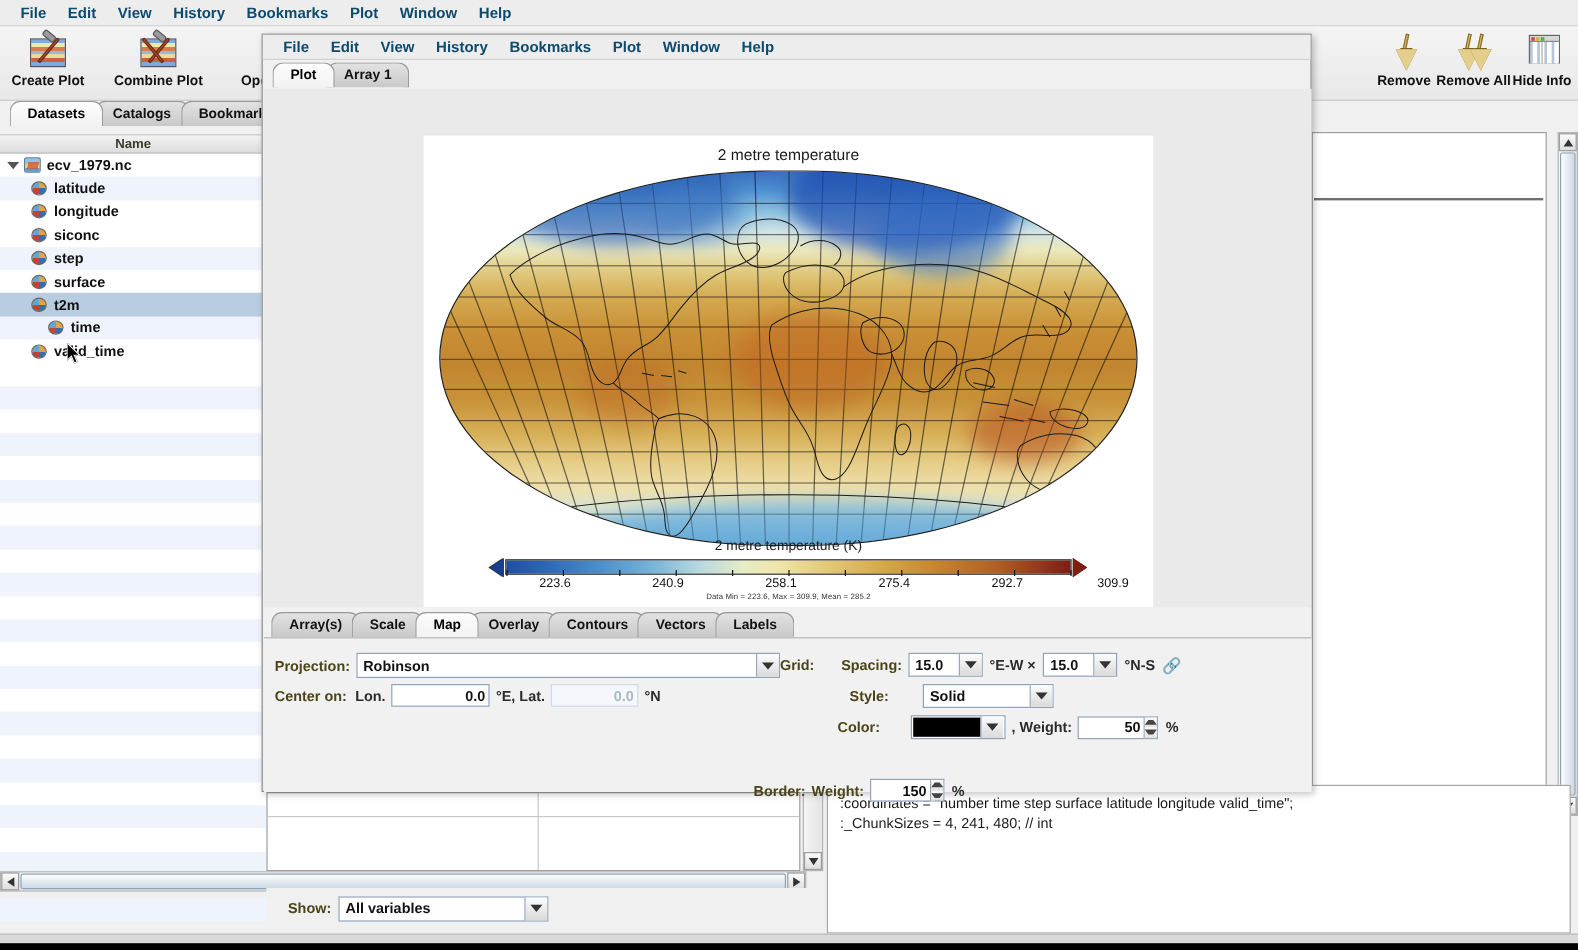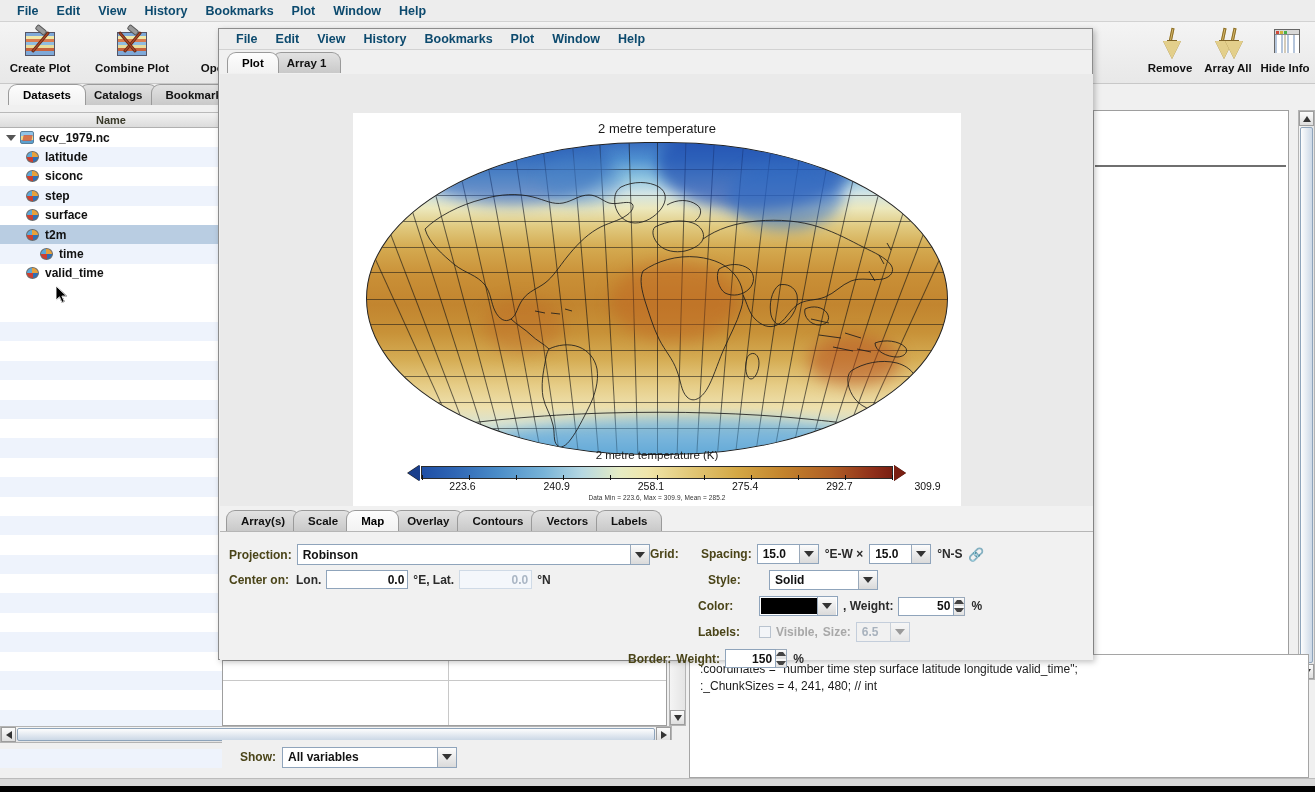--- a/index.html
+++ b/index.html
@@ -435,21 +435,21 @@
           <div class="broom-handle"></div>
             <div class="broom-band"></div>
             <div class="broom-bristle"></div>
         </div>
         <div class="ico-broom" style="left:13px;">
           <div class="broom-handle"></div>
             <div class="broom-band"></div>
             <div class="broom-bristle"></div>
         </div>
       </div>
-      <div class="tb-label">Array All</div>
+      <div class="tb-label">Remove All</div>
     </div>
 
     <div class="tb-item" style="left:1254px;width:62px;">
       <div class="tb-ico">
         <div class="ico-win">
           <div class="ico-win-bar">
             <div class="ico-win-dot" style="background:#d04a3a"></div>
             <div class="ico-win-dot" style="background:#d0b43a"></div>
             <div class="ico-win-dot" style="background:#4ab04a"></div>
           </div>
@@ -478,20 +478,24 @@
     <div>
       <div class="trow">
         <div class="twist"></div>
         <div class="ico-ds"></div>
         <span>ecv_1979.nc</span>
       </div>
 
       <div class="trow alt indent">
         <div class="ico-var"></div>
         <span>latitude</span>
+      </div>
+      <div class="trow indent">
+        <div class="ico-var"></div>
+        <span>longitude</span>
       </div>
       <div class="trow indent">
         <div class="ico-var"></div>
         <span>siconc</span>
       </div>
       <div class="trow alt indent">
         <div class="ico-var"></div>
         <span>step</span>
       </div>
       <div class="trow indent">
@@ -865,32 +869,20 @@
                   <div class="tiny-u"></div>
                 </div>
               <div>
                   <div class="tiny-d"></div>
                 </div>
             </div>
           </div>
           <div class="lbl" style="margin-left:1px;">%</div>
         </div>
 
-        <div class="frm-row" style="left:478px; top:90px;">
-          <div class="lbl lbl-gold" style="width:56px;">Labels:</div>
-          <div class="cbox"></div>
-          <div class="lbl" style="color:#a8a8a8;">Visible,</div>
-          <div class="lbl" style="color:#a8a8a8;">Size:</div>
-          <div class="combo dis" style="width:54px;height:20px;">
-            <span class="val">6.5</span>
-            <div class="cbtn">
-                <div class="chev"></div>
-              </div>
-          </div>
-        </div>
 
         <div class="frm-row" style="left:408px; top:117px;">
           <div class="lbl lbl-gold">Border:</div>
           <div class="lbl lbl-gold">Weight:</div>
           <div class="spin">
             <div class="tfield" style="width:51px;">
               <span>150</span>
             </div>
             <div class="sbtns">
               <div>

